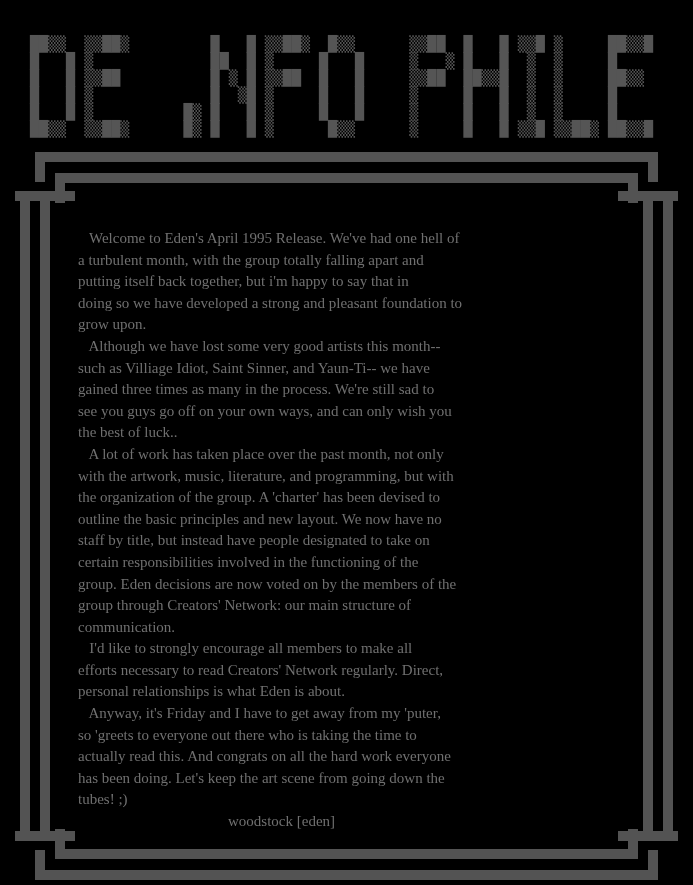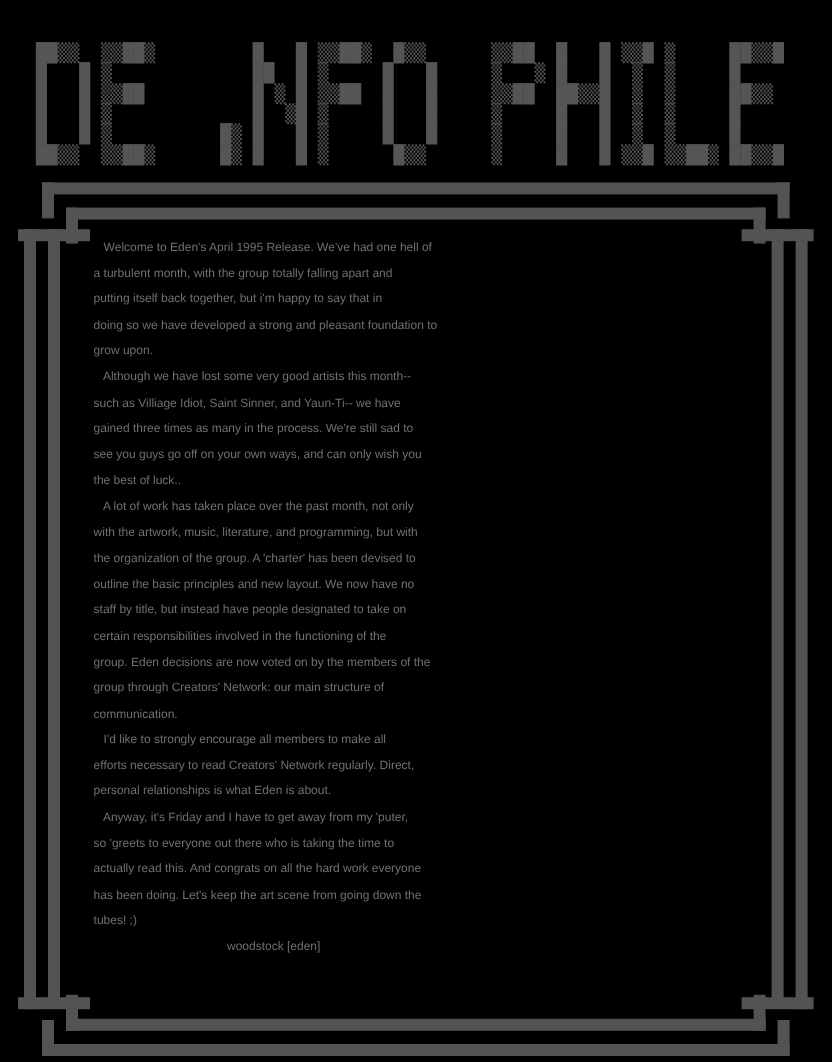--- a/index.html
+++ b/index.html
@@ -20,23 +20,23 @@
     position:absolute;left:30px;top:36px;margin:0;
     font-family:"DejaVu Sans Mono",monospace;
     font-size:15px;line-height:17px;
     color:var(--art);
     letter-spacing:0;
     white-space:pre;
   }
   .frame{position:absolute;left:0;top:0;}
   .frame rect{fill:var(--border);}
   .body-text{
-    position:absolute;left:78px;top:196px;margin:0;
-    font-family:Liberation Sans, sans-serif;
-    font-size:10px;line-height:21.6px;
+    position:absolute;left:78px;top:228px;margin:0;
+    font-family:Liberation Serif, serif;
+    font-size:15px;line-height:21.6px;
     color:var(--text);
     white-space:pre;
   }
 </style>
 </head>
 <body>
 
 <div class="screen">
 
   <pre id="header-art" class="header-art" title="DE .NFO PHILE">██▒▒  ▒▒██▒         █   █ ▒▒██▒  █▒▒      ▒▒██  █   █ ▒▒█ ▒     ██▒▒█ 

